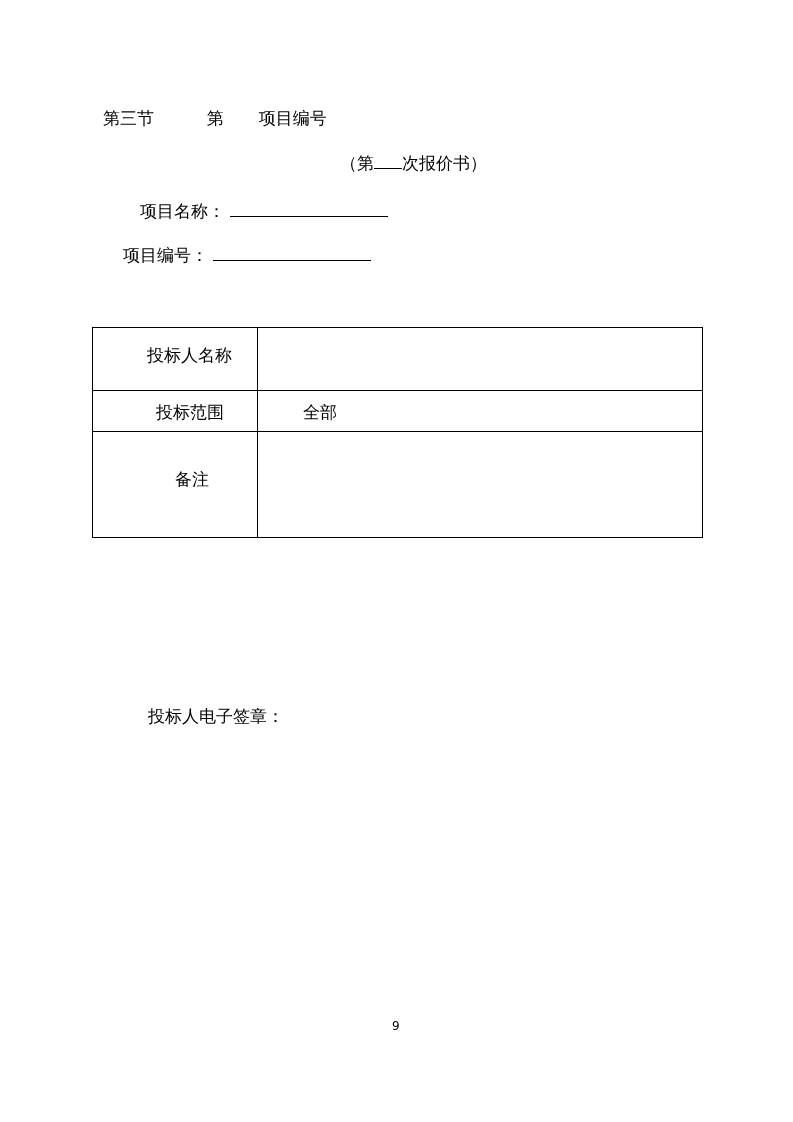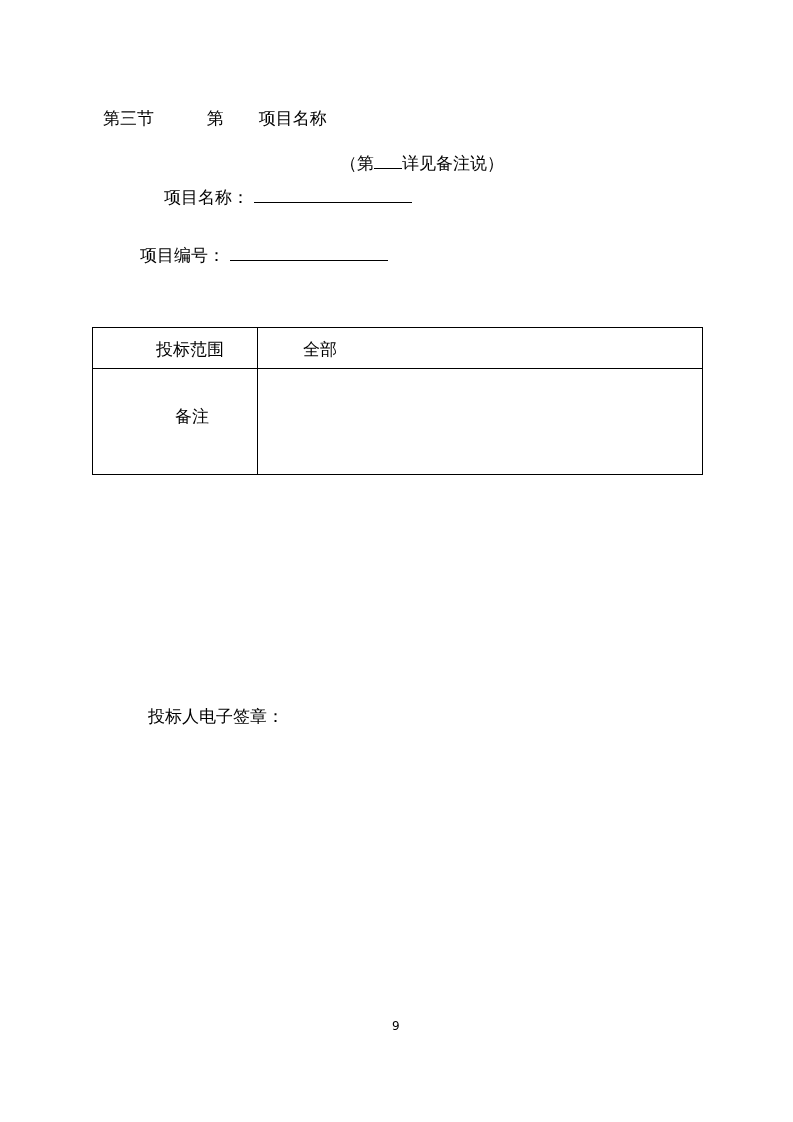--- a/index.html
+++ b/index.html
@@ -17,43 +17,49 @@
     .pageno { font-size: 12px; }
   </style>
 </head>
 <body>
 
 <div class="abs t16" style="left:103px; top:108px;">
   <span>第三节</span>
   <span style="display:inline-block; width:42px;"></span>
   <span>第</span>
   <span style="display:inline-block; width:24px;"></span>
-  <span>项目名称</span>
+  <span>项目编号</span>
 </div>
 
 <div class="abs t16" style="left:340px; top:153px;">
-  <span>（第</span><span class="blank" style="width:28px;"></span><span>详见备注说）</span>
+  <span>（第</span><span class="blank" style="width:28px;"></span><span>次报价书）</span>
 </div>
 
-<div class="abs t16" style="left:140px; top:185px;margin-left:24px;">
+<div class="abs t16" style="left:140px; top:199px;">
   <span>项目名称：</span>
   <span class="blank" style="width:158px; height:17px;"></span>
 </div>
 
-<div class="abs t16" style="left:140px; top:243px;">
+<div class="abs t16" style="left:123px; top:243px;">
   <span>项目编号：</span>
   <span class="blank" style="width:158px; height:17px;"></span>
 </div>
 
 <table class="quote">
   <colgroup>
       <col style="width:165px;">
       <col style="width:445px;">
     </colgroup>
   <tbody>
+      <tr style="height:63px;">
+    <td>
+      <span class="lbl" style="left:54px; top:16px;">投标人名称</span>
+    </td>
+    <td></td>
+  </tr>
   <tr style="height:41px;">
     <td>
       <span class="lbl" style="left:63px; top:10px;">投标范围</span>
     </td>
     <td>
       <span class="val" style="left:45px; top:10px;">全部</span>
     </td>
   </tr>
   <tr style="height:106px;">
     <td>

